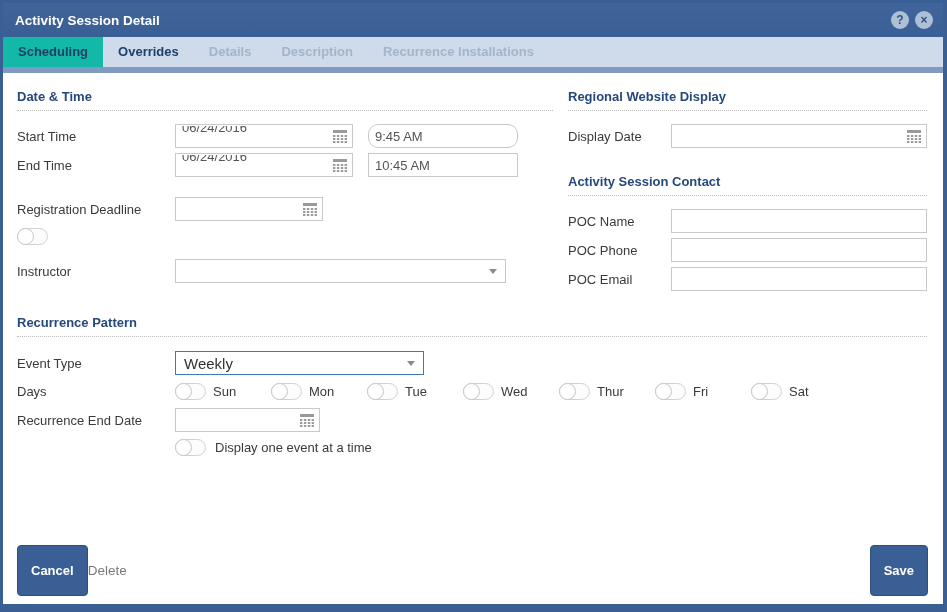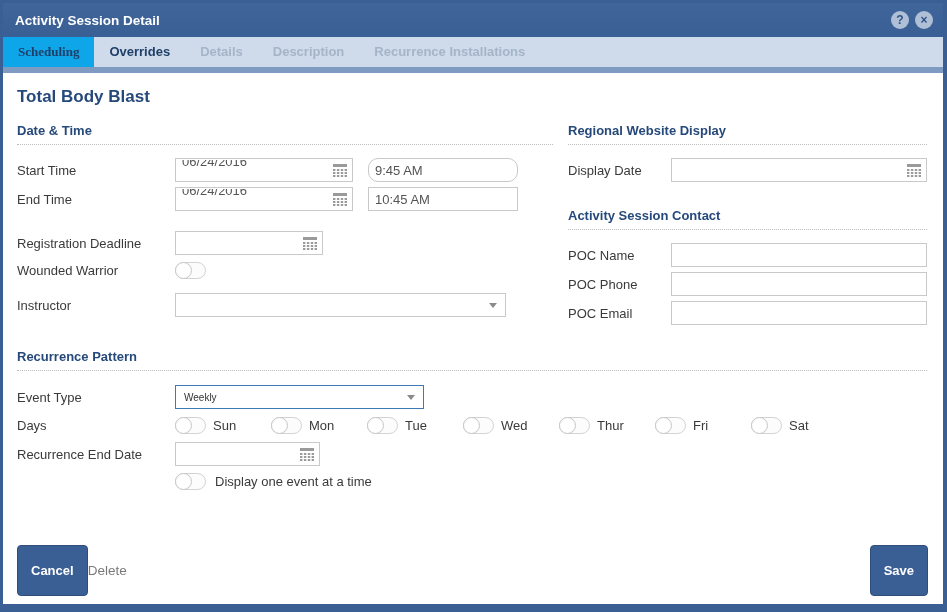--- a/index.html
+++ b/index.html
@@ -18,21 +18,21 @@
   .titlebar .title{color:#fff;font-size:13.5px;font-weight:bold;}
   .titlebar .icons{margin-left:auto;display:flex;gap:6px;}
   .circle-icon{
     width:18px;height:18px;border-radius:50%;background:#aebfd6;color:#2e5288;
     font-size:12px;font-weight:bold;display:flex;align-items:center;justify-content:center;
     cursor:pointer;line-height:1;
   }
   
   .tabbar{height:30px;flex:0 0 30px;background:#cfdaea;display:flex;font-size:13px;font-weight:bold;}
   .tab{padding:0 15px;line-height:30px;color:#1e4068;cursor:pointer;white-space:nowrap;}
-  .tab.active{background:#0ea5e9;font-family:Liberation Serif, serif;}
+  .tab.active{background:#14b8a6;}
   .tab.disabled{color:#a4b5ca;}
   .tabstrip{height:6px;flex:0 0 6px;background:#7f9bc1;}
   
   .content{flex:1;padding:0 16px 0 14px;overflow:hidden;}
   .page-heading{font-size:17px;font-weight:bold;color:#26497b;margin:14px 0 0 0;}
   .columns{display:flex;margin-top:16px;}
   .col-left{width:536px;flex:0 0 536px;}
   .col-right{flex:1;margin-left:15px;}
   .section-title{
     font-size:13px;font-weight:bold;color:#26497b;
@@ -48,21 +48,21 @@
   .datefield{
     display:flex;align-items:center;height:24px;border:1px solid #c9c9c9;background:#fff;
   }
   .datefield input{
     border:none;outline:none;flex:1;min-width:0;height:20px;font-size:13px;color:#555;
     padding:0 0 17px 6px;font-family:"Liberation Sans",sans-serif;background:transparent;
   }
   .cal-icon{flex:0 0 auto;margin:0 5px 0 4px;cursor:pointer;display:flex;}
   .dropdown{
     height:24px;border:1px solid #c9c9c9;background:#fff;display:flex;align-items:center;
-    padding:0 8px;font-size:10px;color:#333;cursor:pointer;
+    padding:0 8px;font-size:15px;color:#333;cursor:pointer;
   }
   .dropdown.focused{border-color:#3e79b4;}
   .dropdown .dd-text{flex:1;}
   .caret{
     width:0;height:0;border-left:4px solid transparent;border-right:4px solid transparent;
     border-top:5px solid #8a8a8a;margin-left:6px;
   }
   
   .toggle{
     position:relative;width:31px;height:17px;border:1px solid #d2d2d2;border-radius:9px;
@@ -104,21 +104,20 @@
   <div class="tabbar">
     <div class="tab active">Scheduling</div>
     <div class="tab">Overrides</div>
     <div class="tab disabled">Details</div>
     <div class="tab disabled">Description</div>
     <div class="tab disabled">Recurrence Installations</div>
   </div>
   <div class="tabstrip"></div>
 
   <div class="content">
-    <div class="page-heading">Total Body Blast</div>
 
     <div class="columns">
 
       <div class="col-left">
         <div class="section-title">Date &amp; Time</div>
 
         <div class="form-row mt13">
           <span class="flabel">Start Time</span>
           <span class="datefield" style="width:178px;">
             <input type="text" value="06/24/2016" style="">
@@ -192,21 +191,20 @@
                     <rect x="3.9" y="11" width="2.4" height="2"></rect>
                     <rect x="7.8" y="11" width="2.4" height="2"></rect>
                     <rect x="11.6" y="11" width="2.4" height="2"></rect>
                   </g>
                 </svg>
             </span>
           </span>
         </div>
 
         <div class="form-row mt7">
-          <span class="flabel">Wounded Warrior</span>
           <span class="toggle">
               <span class="knob"></span>
             </span>
         </div>
 
         <div class="form-row mt14">
           <span class="flabel">Instructor</span>
           <div class="dropdown" style="width:331px;">
             <span class="dd-text"></span>
             <span class="caret"></span>

